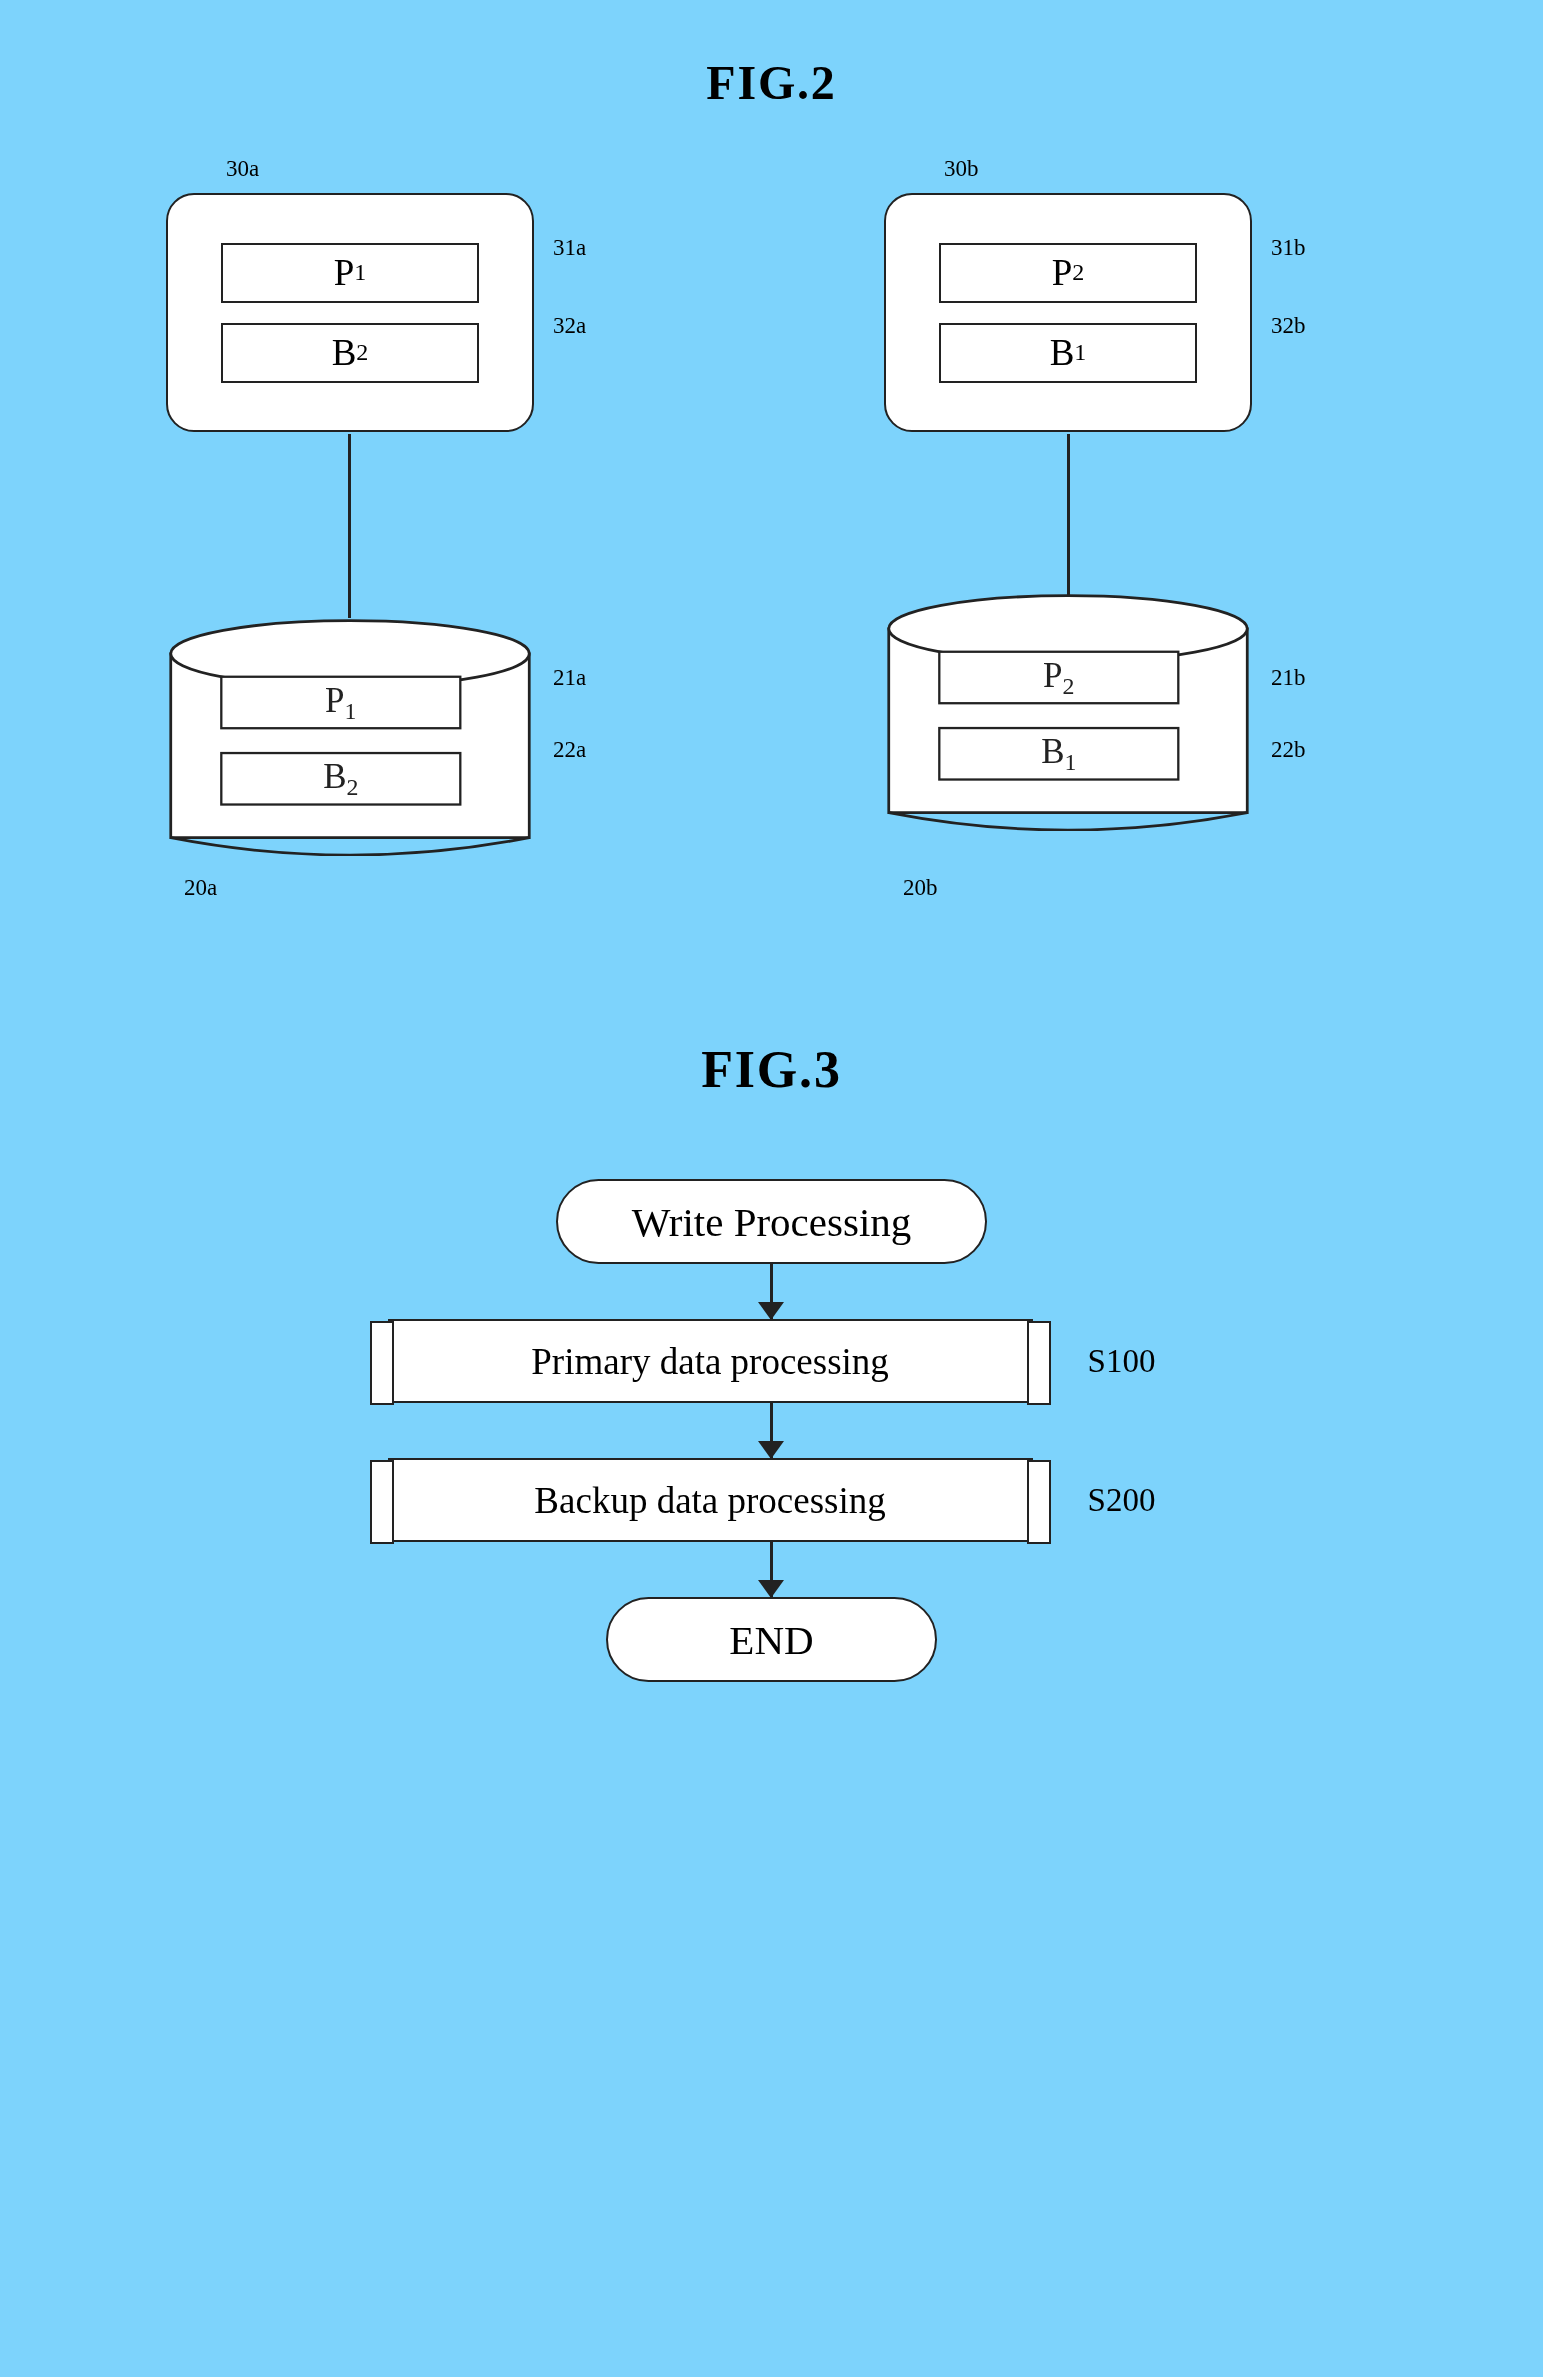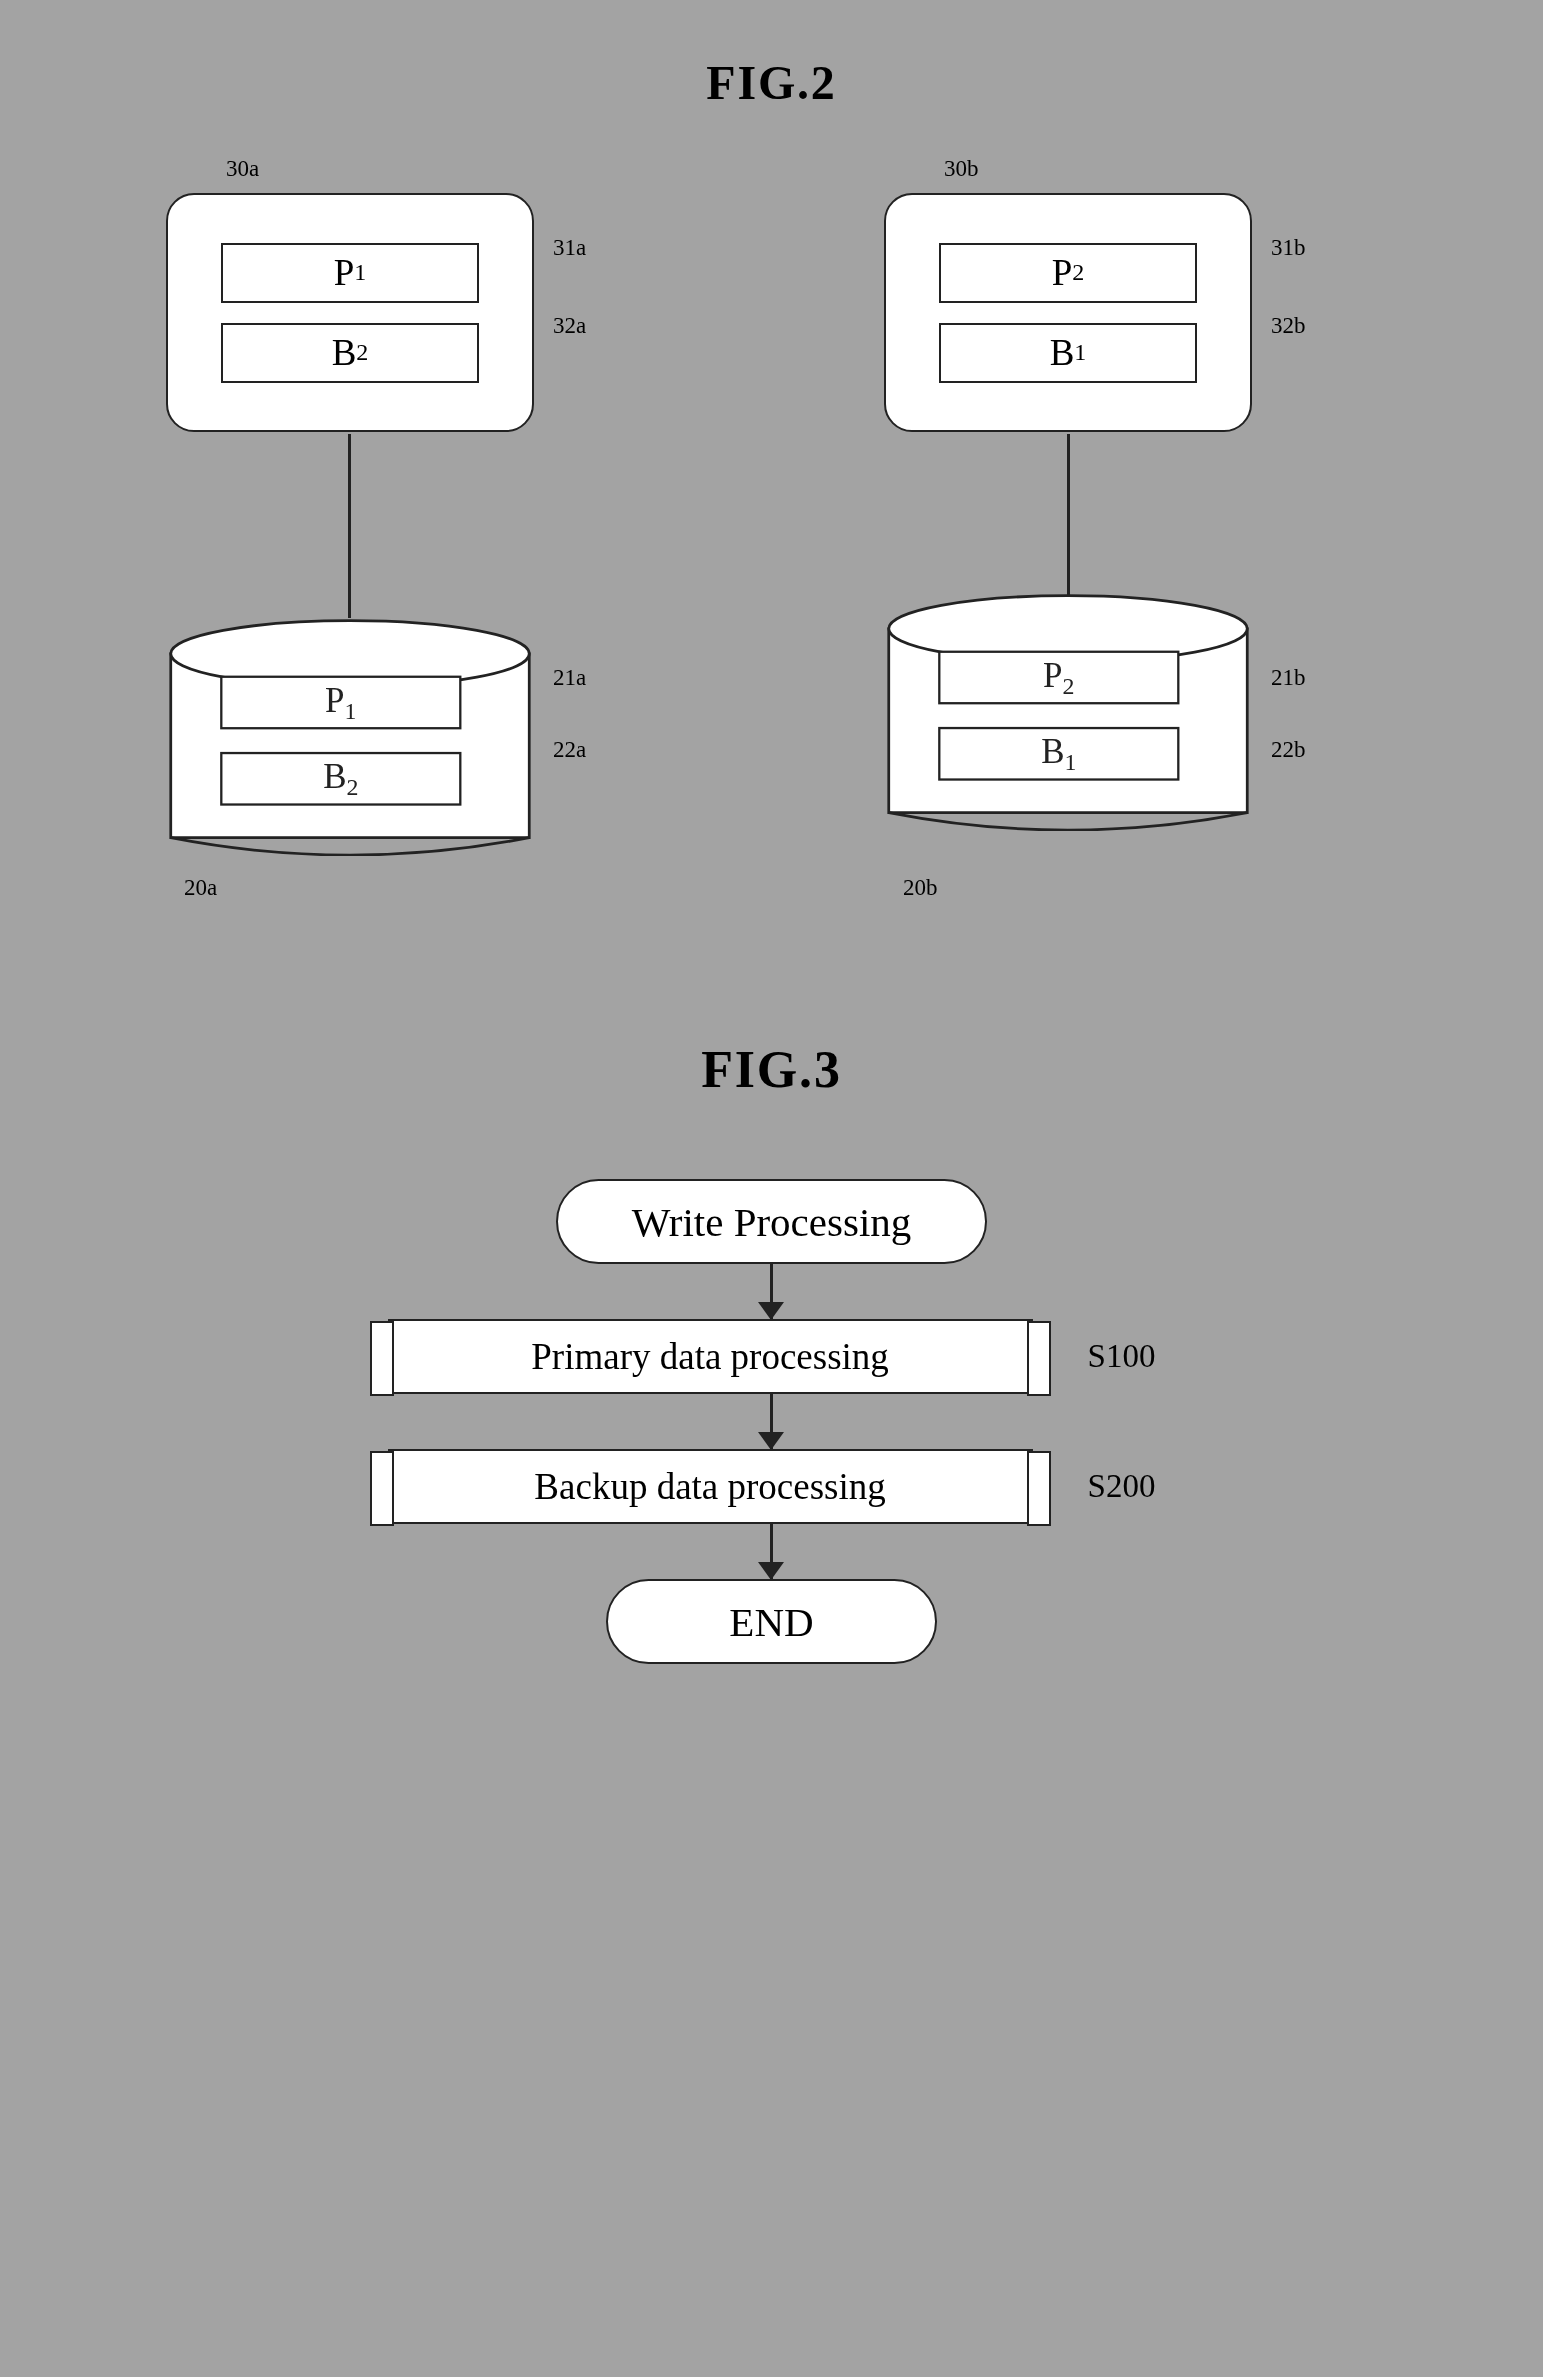--- a/index.html
+++ b/index.html
@@ -8,21 +8,21 @@
       font-family: 'Times New Roman', Times, serif;
       width: 1543px;
       min-height: 2377px;
       position: relative;
       overflow-x: hidden;
     }
 
     .page {
       width: 1543px;
       min-height: 2377px;
-      background: #a3a3a3;
+      background: #7dd3fc;
       position: relative;
     }
 
     
     .fig2-title {
       position: absolute;
       top: 55px;
       left: 0;
       width: 100%;
       text-align: center;
@@ -150,21 +150,21 @@
       font-size: 41px;
       background: #fff;
       text-align: center;
       min-width: 331px;
     }
 
     .flow-process {
       border: 2.8px solid #222;
       background: #fff;
       width: 645px;
-      height: 75px;
+      height: 84px;
       display: flex;
       align-items: center;
       justify-content: center;
       font-size: 37px;
       position: relative;
     }
 
     
     .flow-process::before,
     .flow-process::after {

